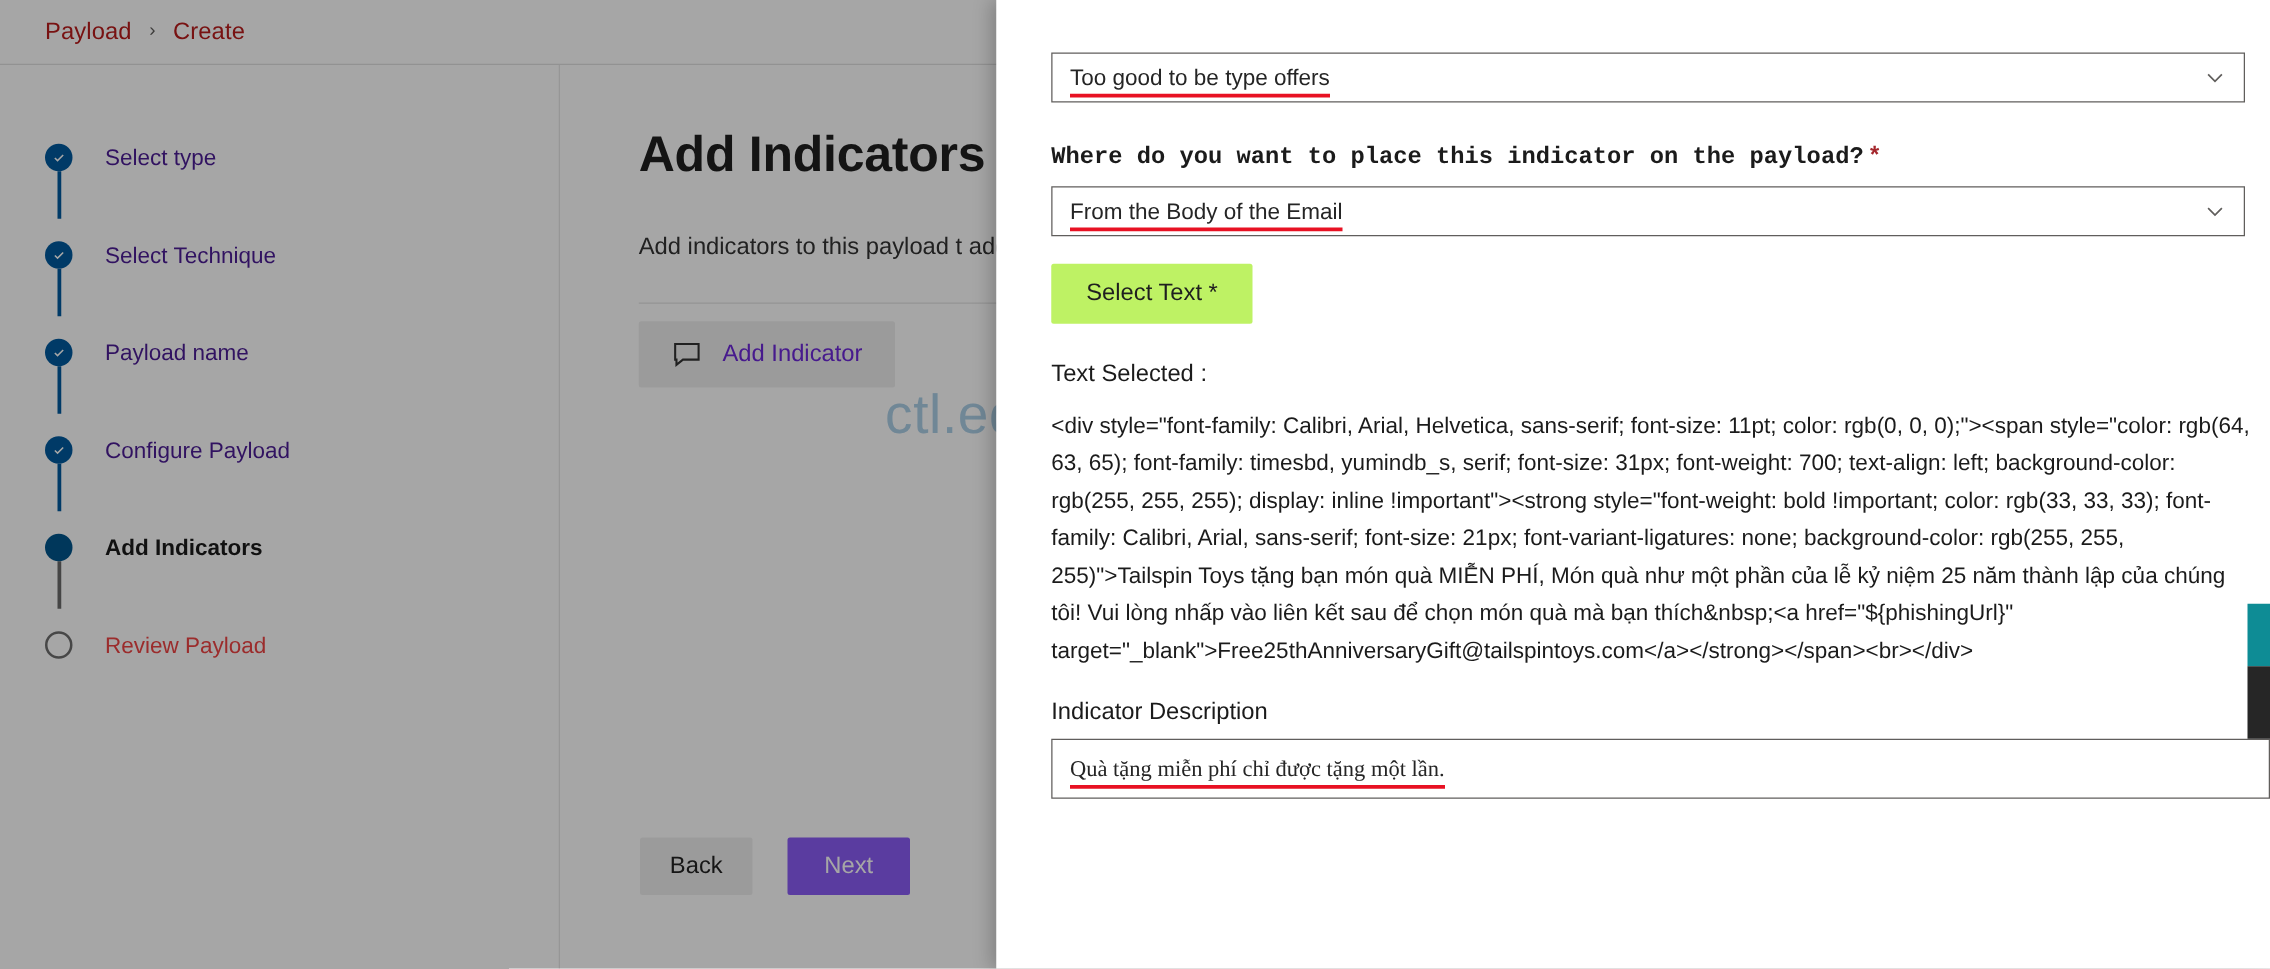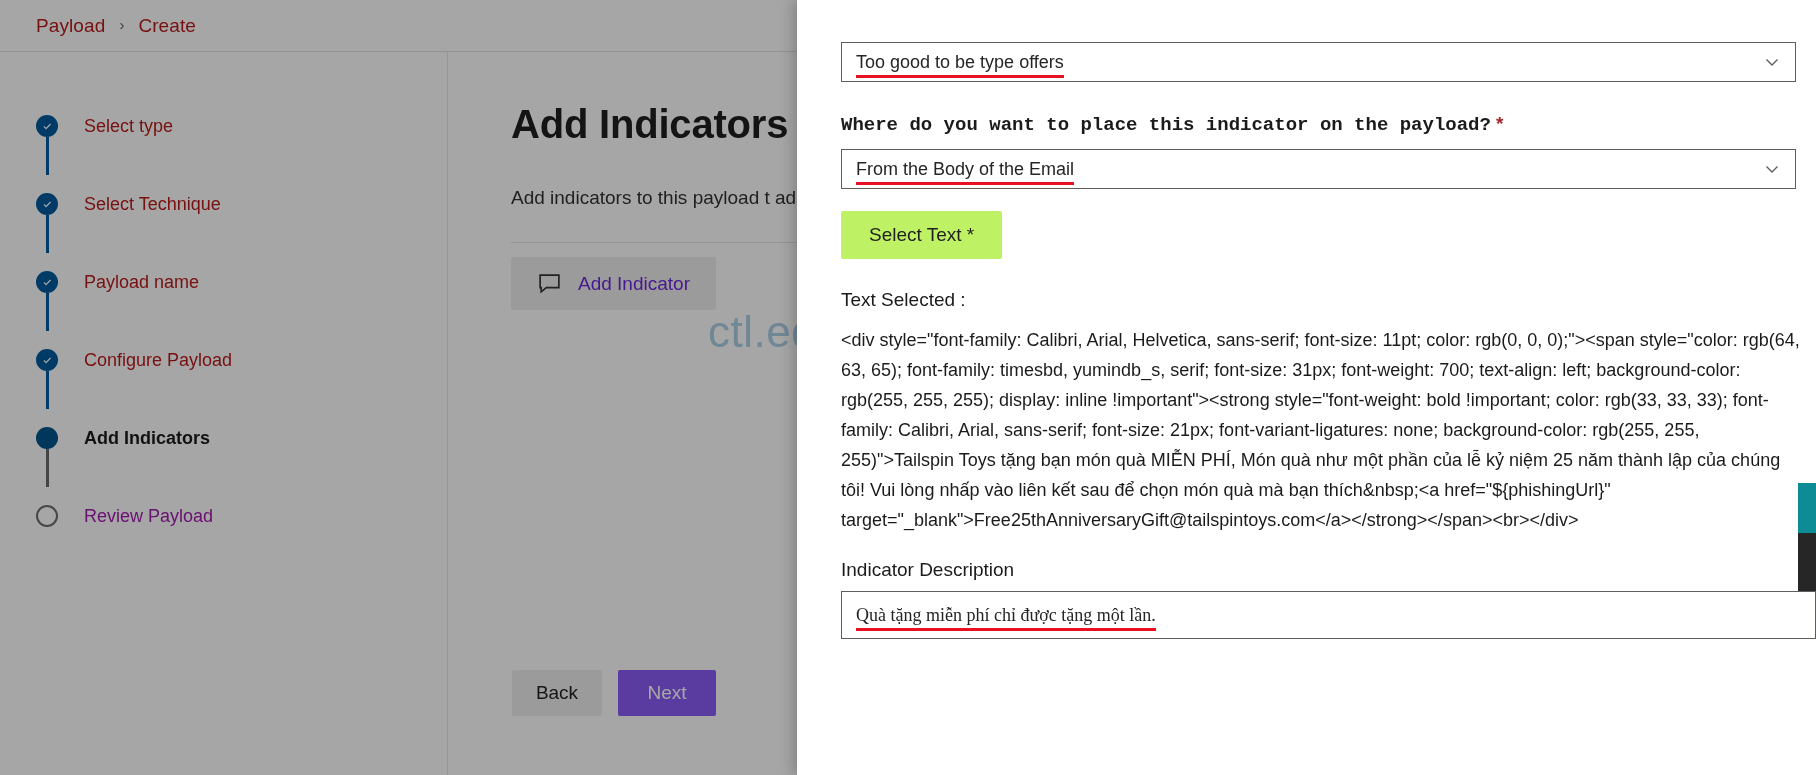--- a/index.html
+++ b/index.html
@@ -52,24 +52,24 @@
     width:22px;height:22px;border-radius:50%;
     box-sizing:border-box;flex:0 0 22px;
     display:flex;align-items:center;justify-content:center;
     position:relative;z-index:2;
   }
   .step.done .bullet{background:#005a9e;}
   .step.current .bullet{background:#00558c;}
   .step.todo .bullet{background:transparent;border:2px solid #6e6e6e;}
   .step .bullet svg{width:13px;height:13px;display:block;}
   .step .label{
-    margin-left:26px;font-size:18px;color:#b91c1c;white-space:nowrap;
+    margin-left:26px;font-size:18px;color:#4c1d95;white-space:nowrap;
   }
   .step.current .label{font-weight:700;color:#1b1b1b;}
-  .step.todo .label{color:#a21caf;}
+  .step.todo .label{color:#ef4444;}
   
   .step .conn{
     position:absolute;left:46px;top:31px;width:3px;height:38px;
     background:#005a9e;z-index:1;
   }
   .step.current .conn{background:#6b6b6b;}
 
   
   .main{
     position:absolute;left:449px;top:52px;width:1367px;height:723px;
@@ -100,21 +100,21 @@
   .watermark{
     position:absolute;left:708px;top:307px;
     font-size:44px;color:#9ec7e3;opacity:.85;
     letter-spacing:.5px;white-space:nowrap;z-index:5;
     pointer-events:none;
   }
 
   
   .footbar{
     position:absolute;left:512px;top:670px;
-    display:flex;gap:16px;align-items:center;
+    display:flex;gap:28px;align-items:center;
   }
   .btn{
     font-family:inherit;font-size:19px;border:none;border-radius:2px;
     padding:12px 0;width:90px;text-align:center;cursor:pointer;
   }
   .btn-back{background:#efefef;color:#222;}
   .btn-next{background:#8b5cf6;color:#ffffff;width:98px;}
 
   
   .flyout{

